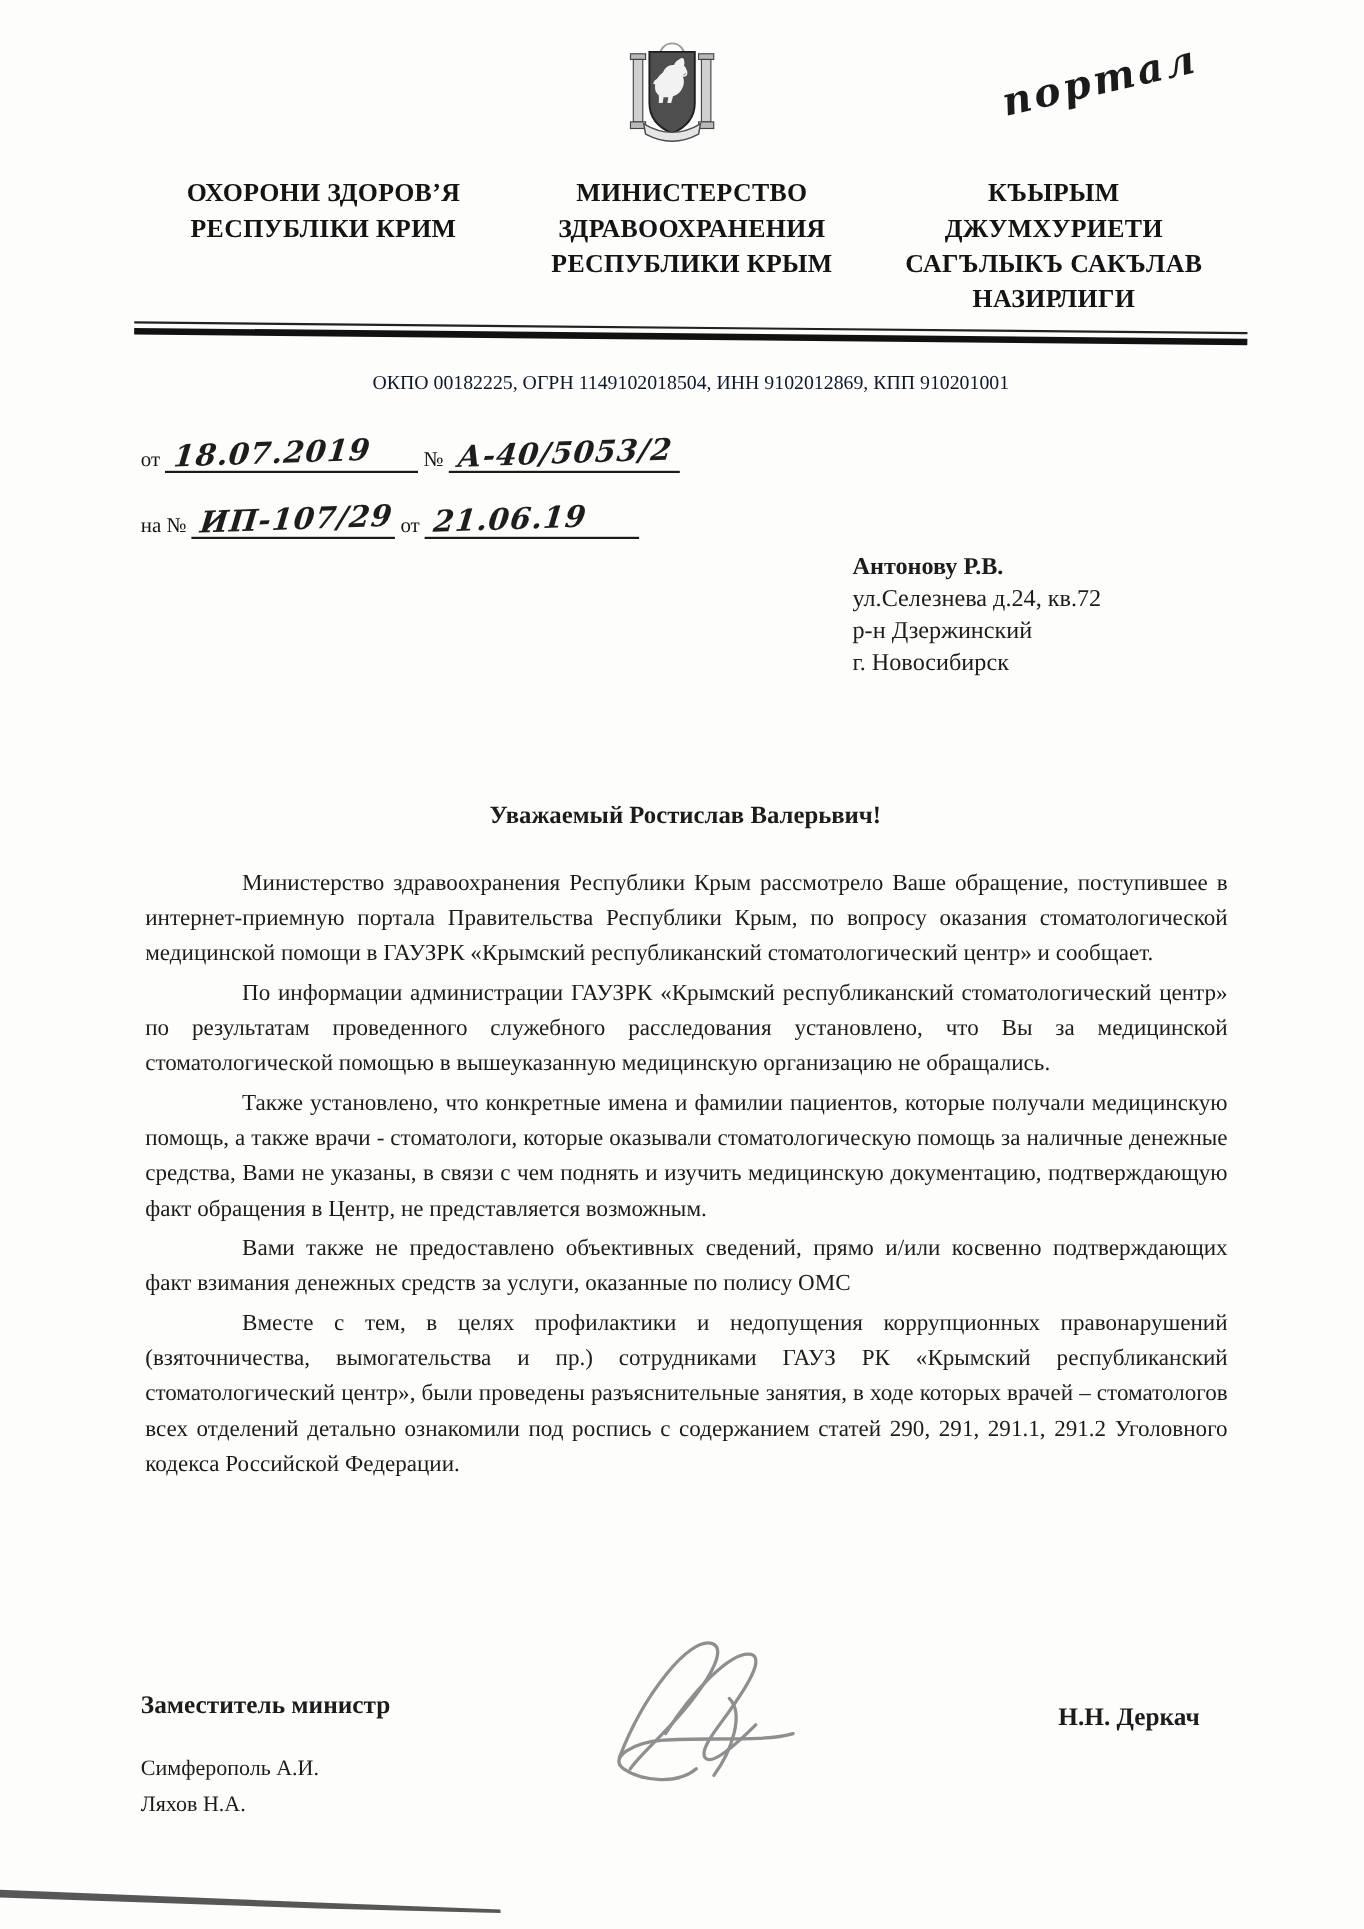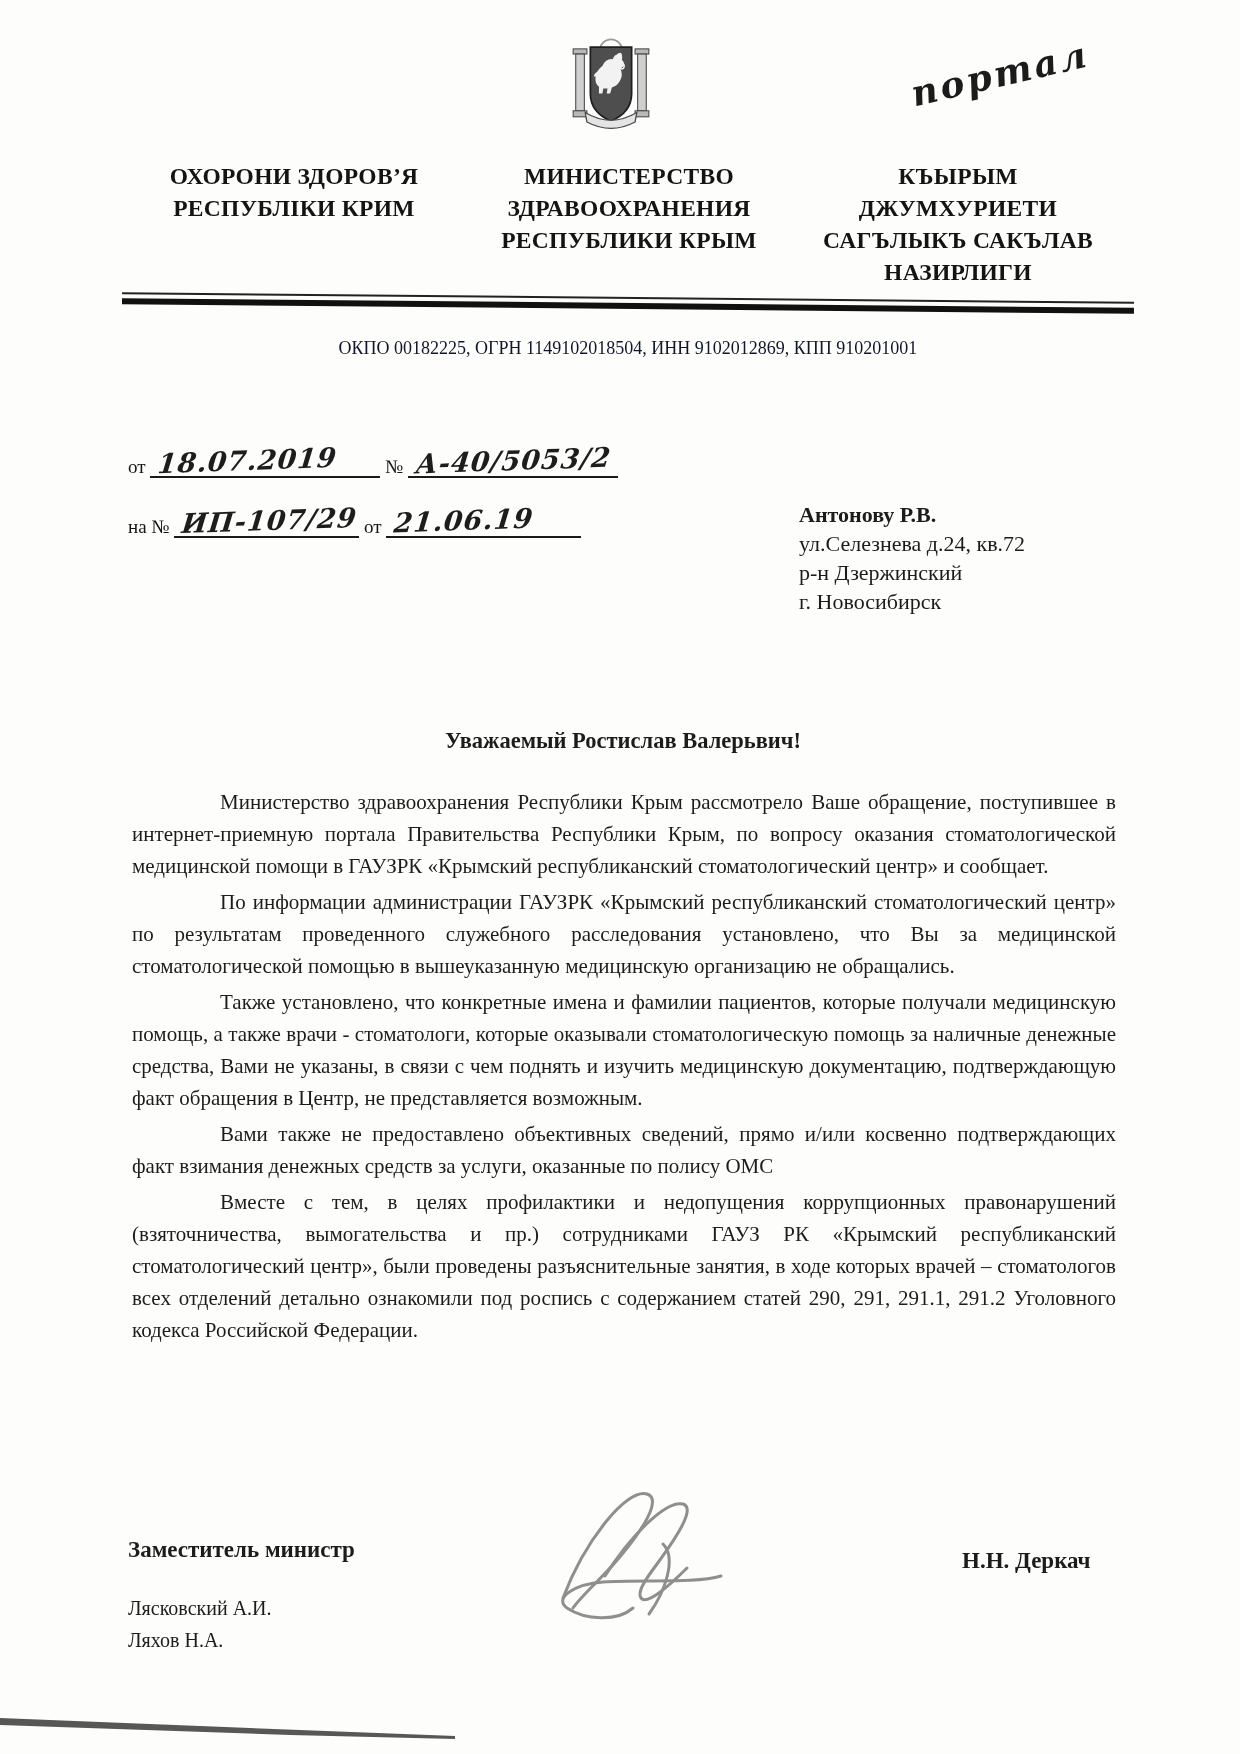--- a/index.html
+++ b/index.html
@@ -41,34 +41,34 @@
   #rule-wrap{left:122px;top:297px;width:1012px;transform:rotate(0.55deg);}
   #rule-wrap .rule-thin{height:2px;background:#222;}
   #rule-wrap .rule-gap{height:4px;}
   #rule-wrap .rule-thick{height:6px;background:#111;}
 
   
   #contact1{left:122px;top:312px;width:1012px;text-align:center;font-size:18px;color:#181818;}
   #contact2{left:122px;top:338px;width:1012px;text-align:center;font-size:18px;color:#0f172a;}
 
   
-  .ref-line{font-size:19px;color:#151515;margin-top:48px;}
+  .ref-line{font-size:19px;color:#151515;}
   #ref-out{left:128px;top:392px;width:520px;}
   #ref-in{left:128px;top:452px;width:520px;}
   .blank{display:inline-block;border-bottom:2px solid #1a1a1a;position:relative;vertical-align:bottom;}
   .hand{
     font-family:"DejaVu Serif", serif;font-style:italic;font-weight:bold;
     color:#1d1d1d;transform:rotate(-2deg) skewX(-8deg);
     display:inline-block;letter-spacing:1px;
   }
   .hand-lg{font-size:27px;}
   .blank .hand{position:absolute;left:8px;bottom:0px;white-space:nowrap;}
 
   
-  #recipient{left:775px;top:500px;width:360px;font-size:22px;line-height:29px;margin-left:24px;}
+  #recipient{left:775px;top:500px;width:360px;font-size:22px;line-height:29px;}
   #recipient .name{font-weight:bold;}
 
   
   #salutation{left:128px;top:728px;width:990px;text-align:center;font-weight:bold;font-size:22.5px;}
   #body{left:128px;top:782px;width:992px;font-size:21px;line-height:32px;text-align:justify;}
   #body p{margin:4px;text-indent:88px;}
 
   
   #sig-position{left:128px;top:1537px;font-weight:bold;font-size:23px;}
   #sig-name{left:962px;top:1548px;font-weight:bold;font-size:23px;}
@@ -185,21 +185,21 @@
         <path d="M60,96 C84,58 120,20 138,24 C152,28 128,62 112,84 C100,100 92,112 96,118 C102,126 126,104 142,88"></path>
         <path d="M88,128 C72,142 40,140 22,128 C8,118 30,104 58,102 C96,99 150,104 176,96"></path>
         <path d="M118,64 C132,78 120,112 104,134"></path>
       </g>
     </svg>
   </div>
 
   <div class="abs" id="sig-name">Н.Н. Деркач</div>
 
   <div class="abs" id="executors">
-    <div>Лясковский А.И.</div>
+    <div>Симферополь А.И.</div>
     <div>Ляхов Н.А.</div>
   </div>
 
   <div class="abs" id="bottom-artifact">
     <svg viewBox="0 0 470 34" width="470" height="34">
       <polygon points="0,6 300,18 455,24 455,27 290,23 0,13" fill="#3a3a3a" opacity="0.85"></polygon>
     </svg>
   </div>
 
 </div>

